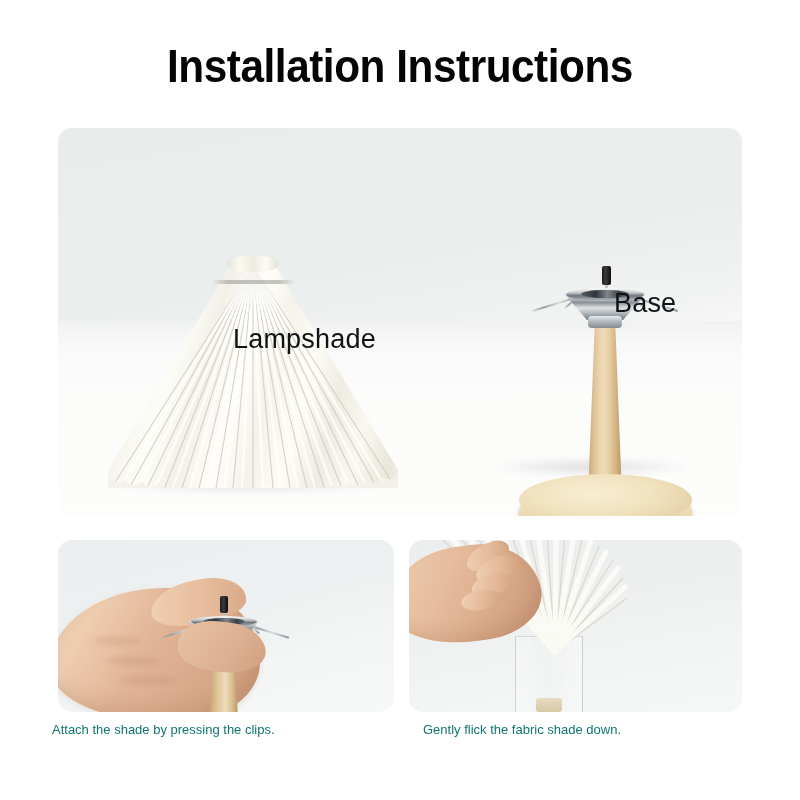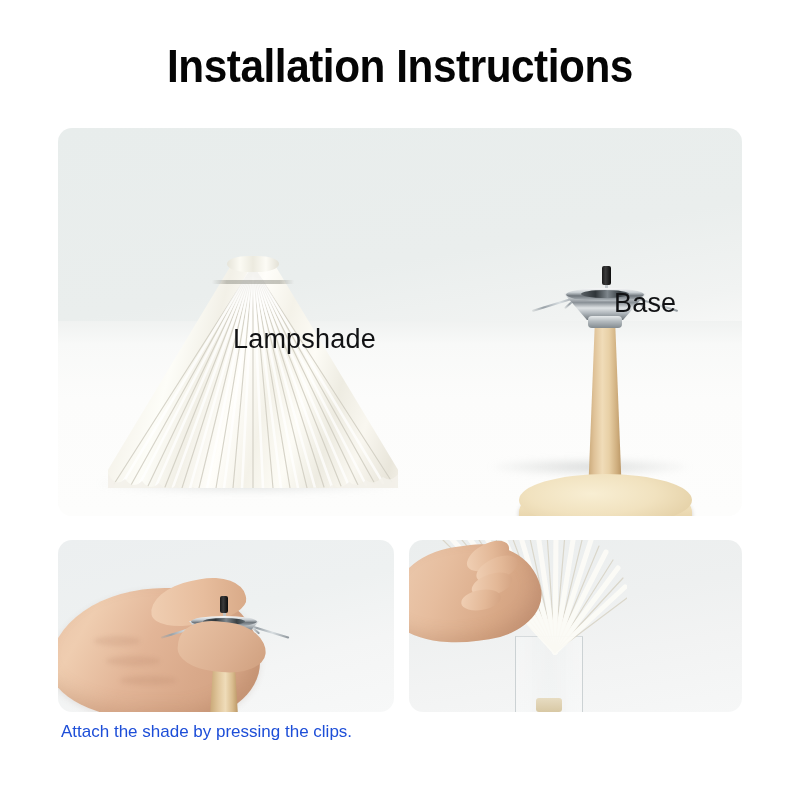--- a/index.html
+++ b/index.html
@@ -403,24 +403,23 @@
     width: 26px;
     height: 14px;
     border-radius: 3px;
     background: linear-gradient(180deg, #e7dcc2, #d8c8a4);
   }
 
   
   .caption {
     position: absolute;
     top: 722px;
-    font-size: 17px;
-    color: #1d4ed8;
+    font-size: 13px;
+    color: #0f766e;
     white-space: nowrap;
-    margin-left: 9px;
   }
   .caption-left { left: 52px; }
   .caption-right { left: 423px; }
 </style>
 </head>
 <body>
 
 <div class="page">
 
   <div class="page-title">Installation Instructions</div>
@@ -576,14 +575,15 @@
 
       <div class="br-hand"></div>
       <div class="br-finger" style="left:56px;  top:4px;  width:46px; height:24px; transform:rotate(-28deg);"></div>
       <div class="br-finger" style="left:66px;  top:18px; width:44px; height:22px; transform:rotate(-24deg);"></div>
       <div class="br-finger" style="left:62px;  top:34px; width:42px; height:21px; transform:rotate(-18deg);"></div>
       <div class="br-finger" style="left:52px;  top:50px; width:40px; height:20px; transform:rotate(-10deg);"></div>
     </div>
   </div>
 
   <div class="caption caption-left">Attach the shade by pressing the clips.</div>
+  <div class="caption caption-right">Gently flick the fabric shade down.</div>
 
 </div>
 
 </body></html>

